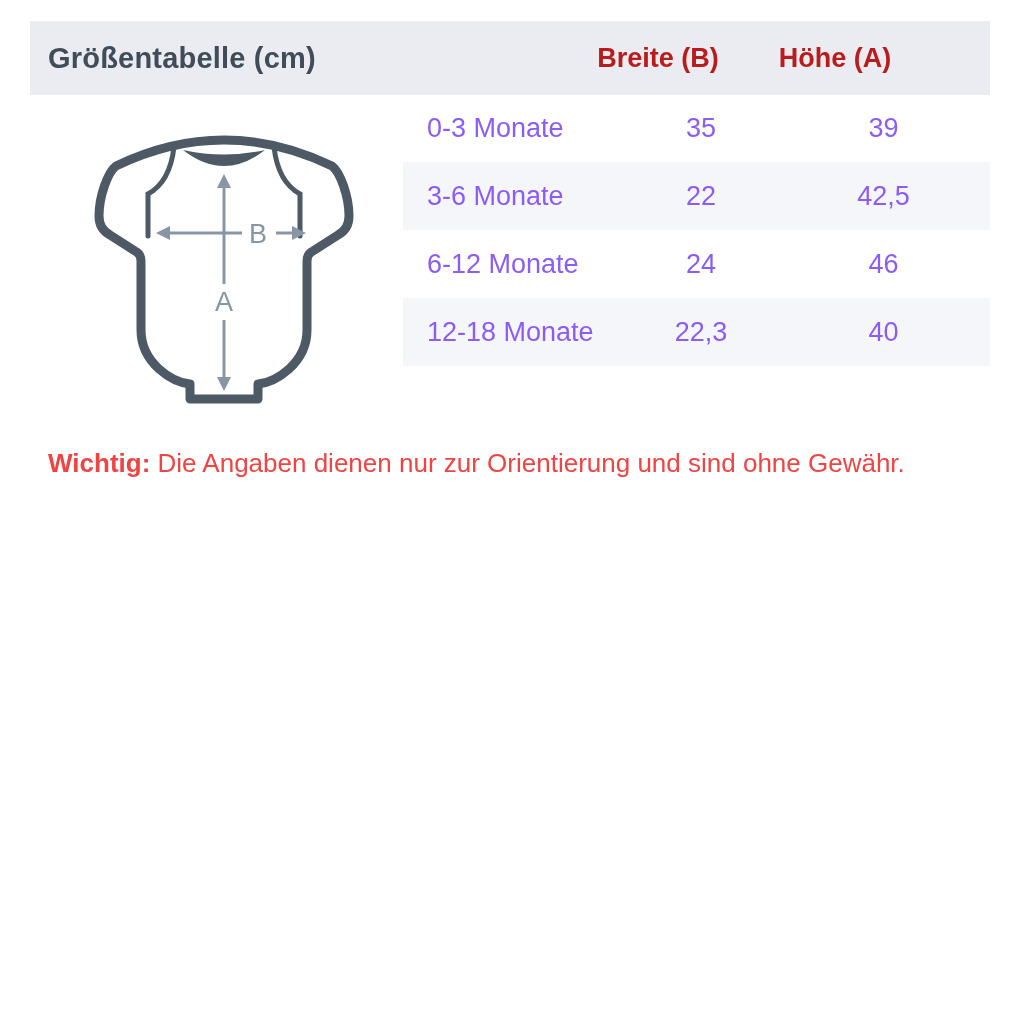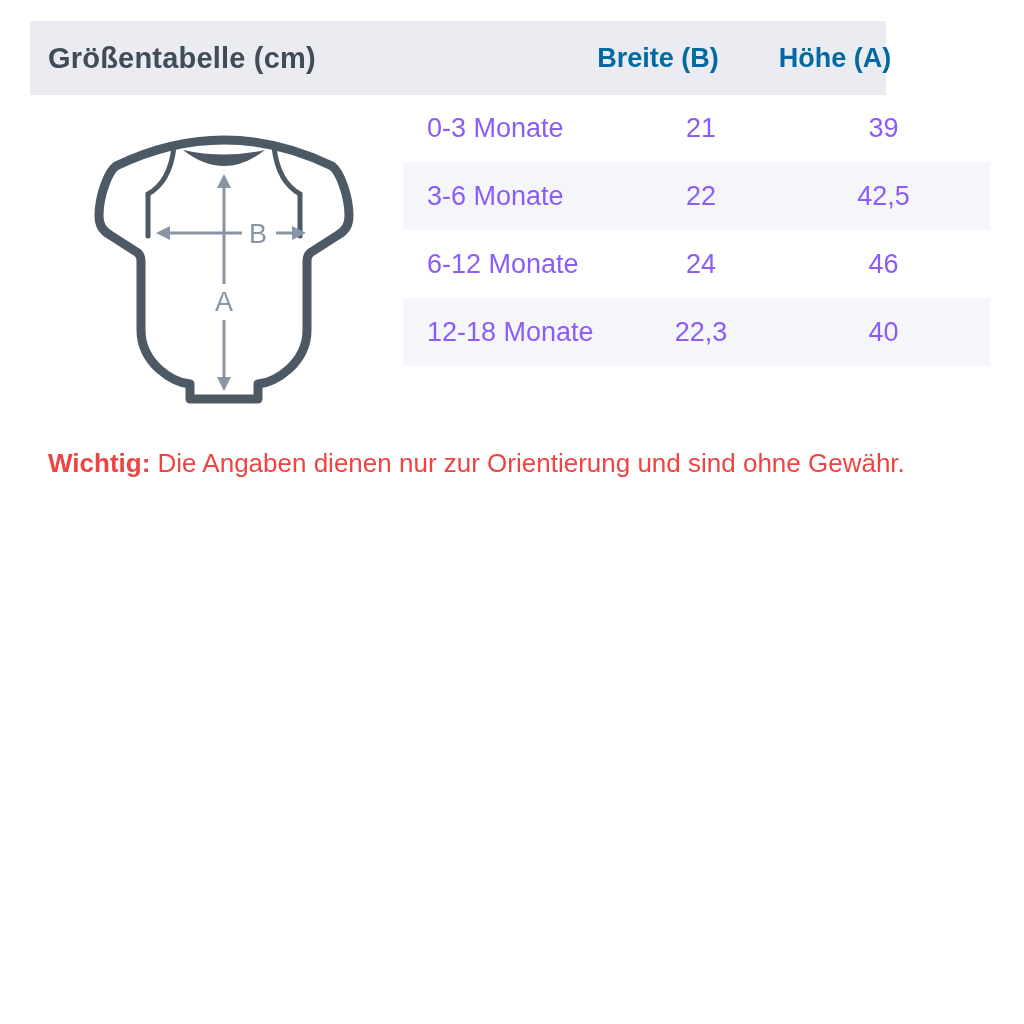--- a/index.html
+++ b/index.html
@@ -10,38 +10,38 @@
     background: #ffffff;
     font-family: "Liberation Sans", sans-serif;
     color: #434e5b;
     overflow: hidden;
   }
 
   
   .size-header {
     position: absolute;
     left: 30px; top: 21px;
-    width: 856px; height: 74px;
+    width: 960px; height: 74px;
     background: #eaecf1;
   }
   .size-header .title {
     position: absolute;
     left: 18px; top: 0;
     height: 74px;
     display: flex; align-items: center;
     font-size: 29px; font-weight: bold;
     color: #414c59;
     letter-spacing: 0.2px;
   }
   .size-header .col-head {
     position: absolute; top: 0;
     height: 74px; width: 190px;
     display: flex; align-items: center; justify-content: center;
     font-size: 27px; font-weight: bold;
-    color: #0369a1;
+    color: #b91c1c;
   }
   .size-header .col-breite { left: 533px; }
   .size-header .col-hoehe  { left: 710px; }
 
   
   .size-table {
     position: absolute;
     left: 403px; top: 94px;
     width: 587px;
   }
@@ -88,21 +88,21 @@
 
   <div class="size-header">
     <div class="title">Größentabelle (cm)</div>
     <div class="col-head col-breite">Breite (B)</div>
     <div class="col-head col-hoehe">Höhe (A)</div>
   </div>
 
   <div class="size-table">
     <div class="size-row">
       <div class="cell-label">0-3 Monate</div>
-      <div class="cell-val">21</div>
+      <div class="cell-val">35</div>
       <div class="cell-val">39</div>
     </div>
     <div class="size-row">
       <div class="cell-label">3-6 Monate</div>
       <div class="cell-val">22</div>
       <div class="cell-val">42,5</div>
     </div>
     <div class="size-row">
       <div class="cell-label">6-12 Monate</div>
       <div class="cell-val">24</div>

